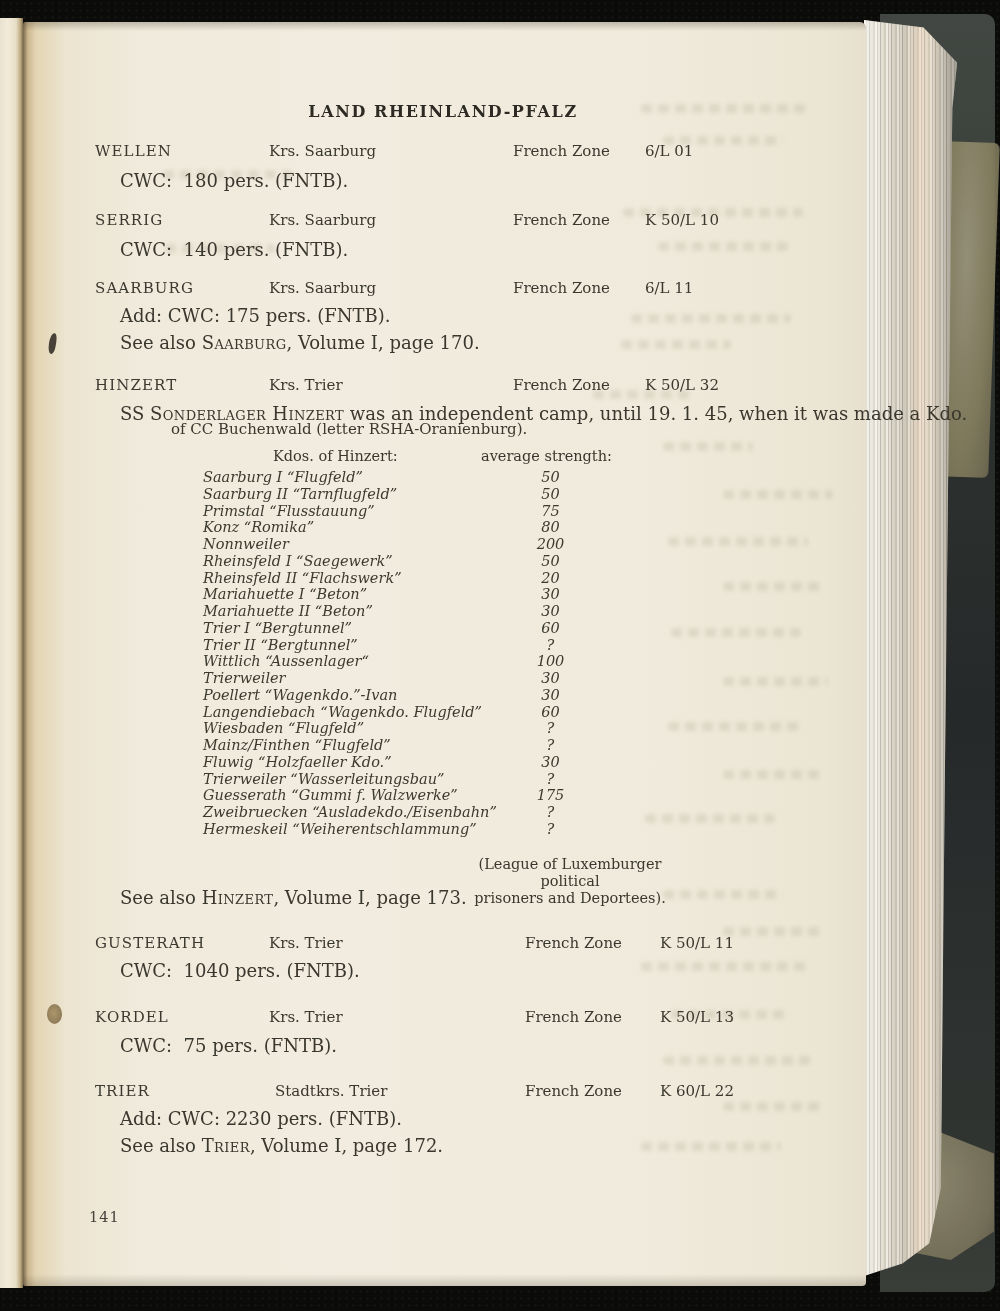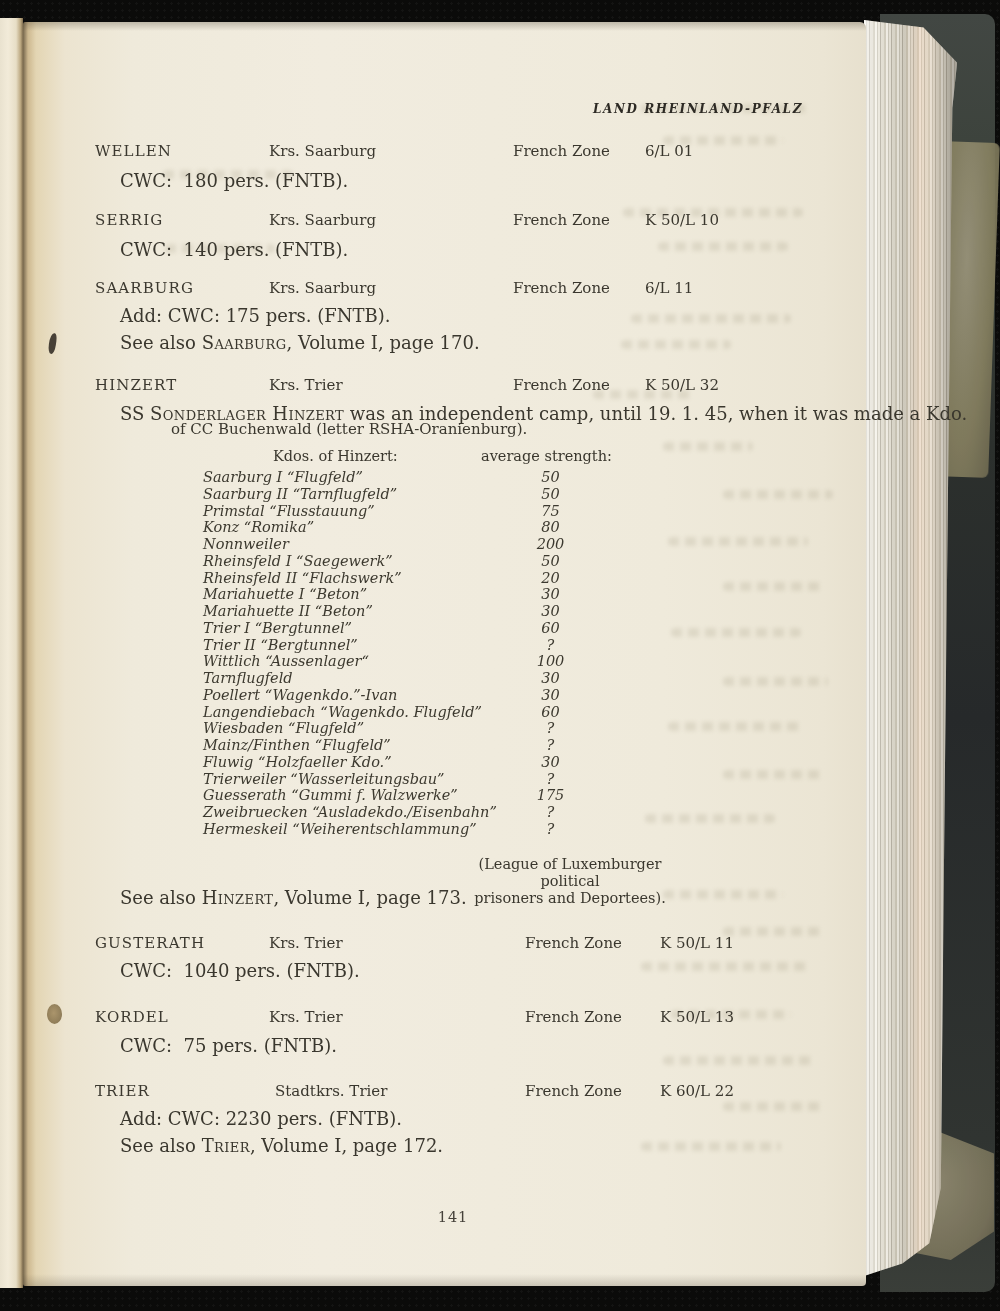--- a/index.html
+++ b/index.html
@@ -59,22 +59,22 @@
       linear-gradient(180deg, rgba(75,66,50,.30) 0, rgba(75,66,50,0) 9px),
       linear-gradient(0deg, rgba(70,60,45,.22) 0, rgba(70,60,45,0) 12px),
       linear-gradient(90deg, #77684d 0, #cdb88f 5px, #e3d5b3 13px, #ece4d0 42px,
         #efeadb 110px, #f1ecdf 300px, #efeadb 640px, #ebe5d4 800px, #e7e0ce 100%);
     border-radius:2px 6px 4px 2px;
     color:#3a372e;
   }
   .abs { position:absolute; white-space:pre; }
 
   .heading {
-    left:60px; top:80px; width:720px; text-align:right;
-    font-weight:bold; font-size:12px; letter-spacing:1.6px; color:#2d2a24;font-style:italic;
+    left:60px; top:80px; width:720px; text-align:center;
+    font-weight:bold; font-size:16px; letter-spacing:1.6px; color:#2d2a24;
   }
 
   .e-name   { left:72px;  font-size:15px; letter-spacing:1.1px; color:#3b382f; }
   .e-dist   { left:234px; font-size:15px;margin-left:12px; }
   .z1 .e-zone { left:490px; } .z1 .e-code { left:622px; }
   .z2 .e-zone { left:502px; } .z2 .e-code { left:637px; }
   .e-zone, .e-code { font-size:15px; }
   .sub { left:97px; font-size:18px; }
   .sub2 { left:148px; font-size:15px; }
   .sc { font-variant:small-caps; letter-spacing:.4px; }
@@ -82,21 +82,21 @@
   .kdo-headers { position:absolute; left:0; top:426px; width:100%; font-size:14.5px; }
   .kdo-h-left  { position:absolute; left:250px; white-space:pre; }
   .kdo-h-right { position:absolute; left:458px; width:124px; text-align:center; white-space:pre; }
   .kdo-table { position:absolute; left:180px; top:447px; width:430px;font-style:italic; }
   .kdo-row { position:relative; height:16.75px; font-size:14.5px; color:#3c392f; }
   .kdo-name { position:absolute; left:0; white-space:pre; }
   .kdo-strength { position:absolute; left:300px; width:95px; text-align:center; }
 
   .league { left:437px; top:834px; width:220px; text-align:center;
             font-size:14.5px; line-height:17px; white-space:normal; }
-  .page-number { left:66px; top:1187px; width:728px; text-align:center;
+  .page-number { left:66px; top:1187px; width:728px; 
             font-size:14.5px; letter-spacing:1px; color:#45413a; }
 
   
   .ghost {
     position:absolute; height:9px; border-radius:4px;
     background:repeating-linear-gradient(90deg, rgba(138,130,102,.55) 0 11px, rgba(138,130,102,0) 11px 17px);
     filter:blur(2px); opacity:.30;
   }
 
   
@@ -230,21 +230,21 @@
           </div>
           <div class="kdo-row">
             <span class="kdo-name">Trier II “Bergtunnel”</span>
             <span class="kdo-strength">?</span>
           </div>
           <div class="kdo-row">
             <span class="kdo-name">Wittlich “Aussenlager“</span>
             <span class="kdo-strength">100</span>
           </div>
           <div class="kdo-row">
-            <span class="kdo-name">Tarnflugfeld</span>
+            <span class="kdo-name">Trierweiler</span>
             <span class="kdo-strength">30</span>
           </div>
           <div class="kdo-row">
             <span class="kdo-name">Poellert “Wagenkdo.”-Ivan</span>
             <span class="kdo-strength">30</span>
           </div>
           <div class="kdo-row">
             <span class="kdo-name">Langendiebach “Wagenkdo. Flugfeld”</span>
             <span class="kdo-strength">60</span>
           </div>

